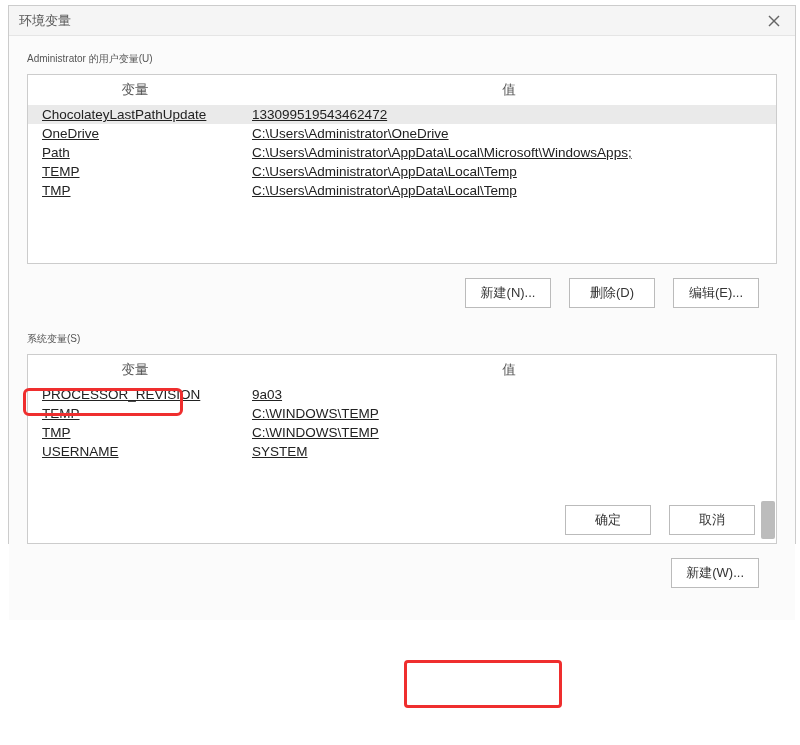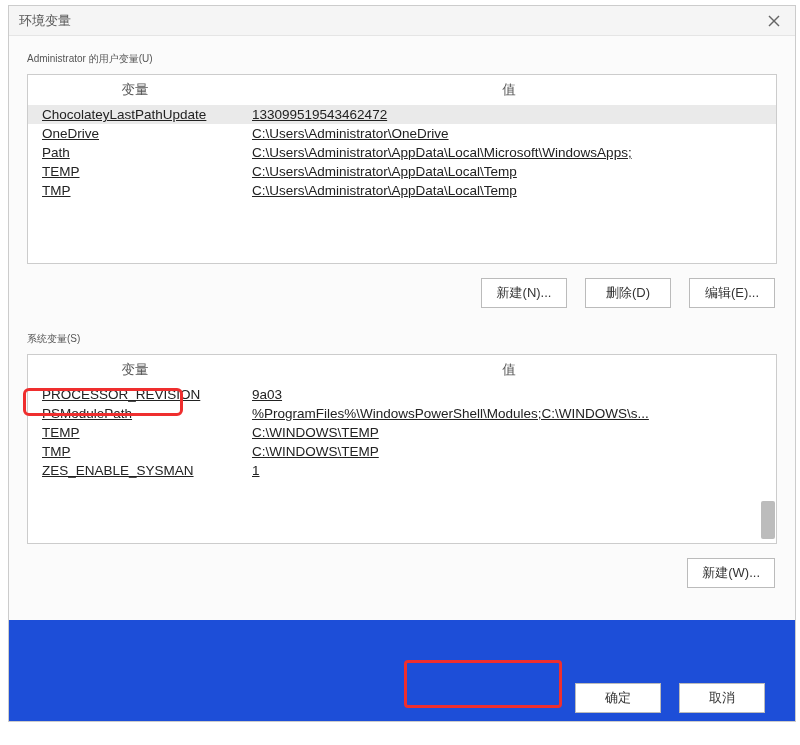--- a/index.html
+++ b/index.html
@@ -7,25 +7,25 @@
       font-family: "Microsoft YaHei", "Segoe UI", sans-serif;
       font-size: 13px;
       background: #fff;
       color: #333;
       width: 800px;
       height: 745px;
       overflow: hidden;
     }
     .dialog {
       border: 1px solid #ccc;
-      background: #1d4ed8;
+      background: #e5e5e5;
       width: 788px;
       margin-left: 8px;
       margin-top: 5px;
-      height: 717px;
+      height: 539px;
       position: relative;
     }
     .titlebar {
       height: 30px;
       display: flex;
       align-items: center;
       padding: 0 10px;
       background: #f5f5f5;
       border-bottom: 1px solid #e5e5e5;
       justify-content: space-between;
@@ -87,21 +87,21 @@
       text-decoration: underline;
     }
     table.varlist tr.sel td {
       background: #eaeaea;
     }
     .col-var { width: 210px; }
     .btnrow {
       display: flex;
       justify-content: flex-end;
       gap: 18px;
-      margin: 14px 2px 22px 0;
+      margin: 14px 18px 22px 0;
     }
     .btn {
       min-width: 86px;
       height: 30px;
       padding: 0 14px;
       background: #fff;
       border: 1px solid #bbb;
       color: #333;
       font-size: 13px;
       display: inline-flex;
@@ -140,21 +140,21 @@
       right: 1px;
       top: 146px;
       width: 14px;
       height: 38px;
       background: #bcbcbc;
       border-radius: 2px;
     }
     .dialogfooter {
       position: absolute;
       bottom: 8px;
-      right: 30px;
+      right: 40px;
       display: flex;
       gap: 18px;
     }
   </style>
 </head>
 <body>
 
 <div class="dialog">
 
   <div class="titlebar">
@@ -226,34 +226,30 @@
             <th>变量</th>
             <th>值</th>
           </tr>
         </thead>
         <tbody>
           <tr>
             <td>PROCESSOR_REVISION</td>
             <td>9a03</td>
           </tr>
           <tr>
-            <td>PSModulePath</td>
-            <td>%ProgramFiles%\WindowsPowerShell\Modules;C:\WINDOWS\s...</td>
-          </tr>
-          <tr>
             <td>TEMP</td>
             <td>C:\WINDOWS\TEMP</td>
           </tr>
           <tr>
             <td>TMP</td>
             <td>C:\WINDOWS\TEMP</td>
           </tr>
           <tr>
-            <td>ZES_ENABLE_SYSMAN</td>
-            <td>1</td>
+            <td>USERNAME</td>
+            <td>SYSTEM</td>
           </tr>
         </tbody>
       </table>
       <div class="scrollthumb"></div>
     </div>
     <div class="btnrow">
       <button class="btn">新建(W)...</button>
     </div>
 
   </div>

